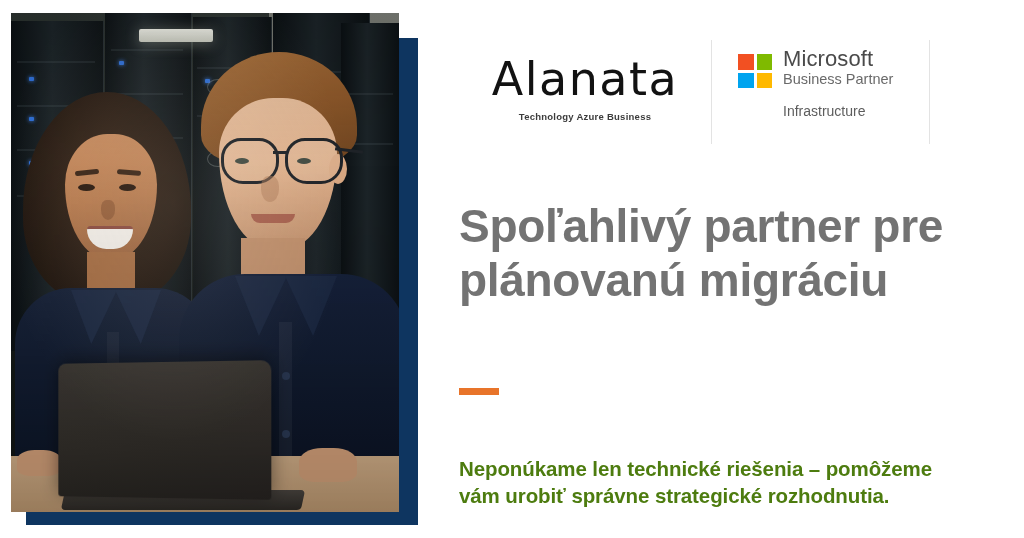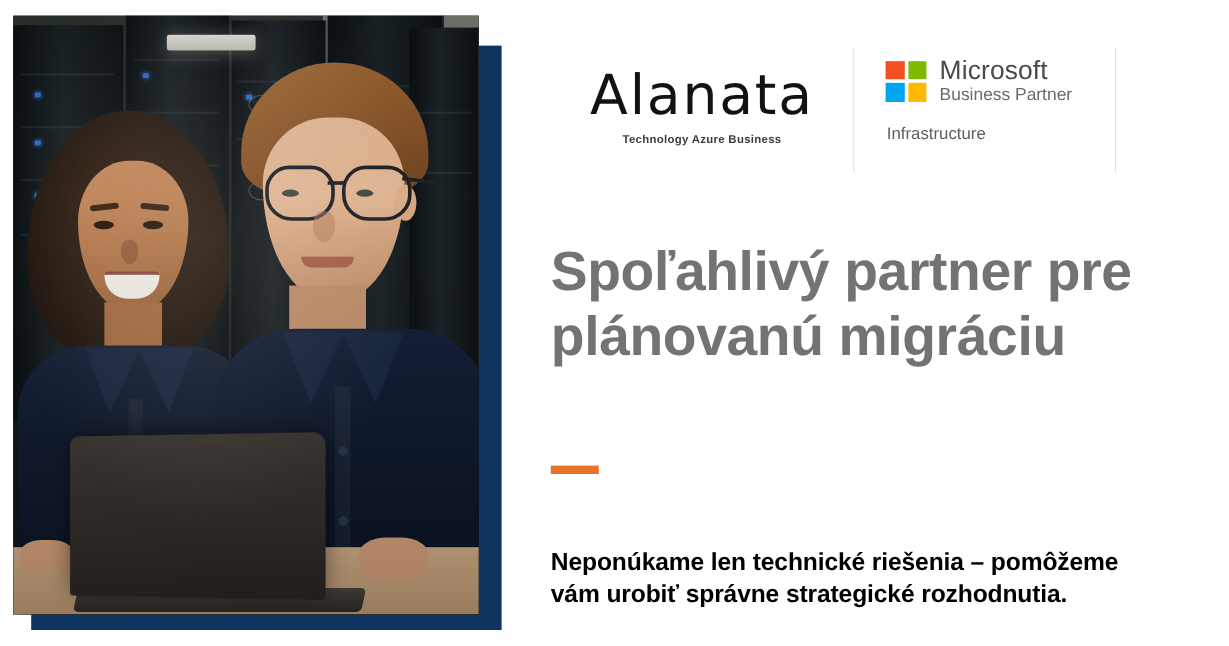--- a/index.html
+++ b/index.html
@@ -388,21 +388,21 @@
     flex: none;
   }
 
   .ms-badge {
     padding-left: 26px;
     padding-right: 36px;
     padding-top: 7px;
   }
   .ms-top {
     display: flex;
-    align-items: center;
+    align-items: flex-end;
     gap: 11px;
   }
   .ms-squares {
     width: 34px;
     height: 34px;
     display: grid;
     grid-template-columns: 1fr 1fr;
     grid-template-rows: 1fr 1fr;
     gap: 3px;
     flex: none;
@@ -419,20 +419,21 @@
   .ms-sub {
     font-size: 14.5px;
     font-weight: 400;
     color: #6a6a6a;
     line-height: 1.2;
     margin-top: 1px;
   }
   .ms-tags {
     margin-top: 13px;
     padding-left: 1px;
+    margin-left: 44px;
   }
   .ms-tag {
     font-size: 14px;
     color: #5d5d5d;
     line-height: 1.45;
   }
 
   .headline {
     position: absolute;
     left: 19px;
@@ -455,21 +456,21 @@
   }
 
   .subcopy {
     position: absolute;
     left: 19px;
     top: 434px;
     width: 510px;
     font-size: 20.5px;
     font-weight: 700;
     line-height: 1.33;
-    color: #000000;
+    color: #4d7c0f;
     letter-spacing: -0.1px;
   }
 </style>
 </head>
 <body>
 
 <div class="banner">
 
   <div class="visual-block">
 

